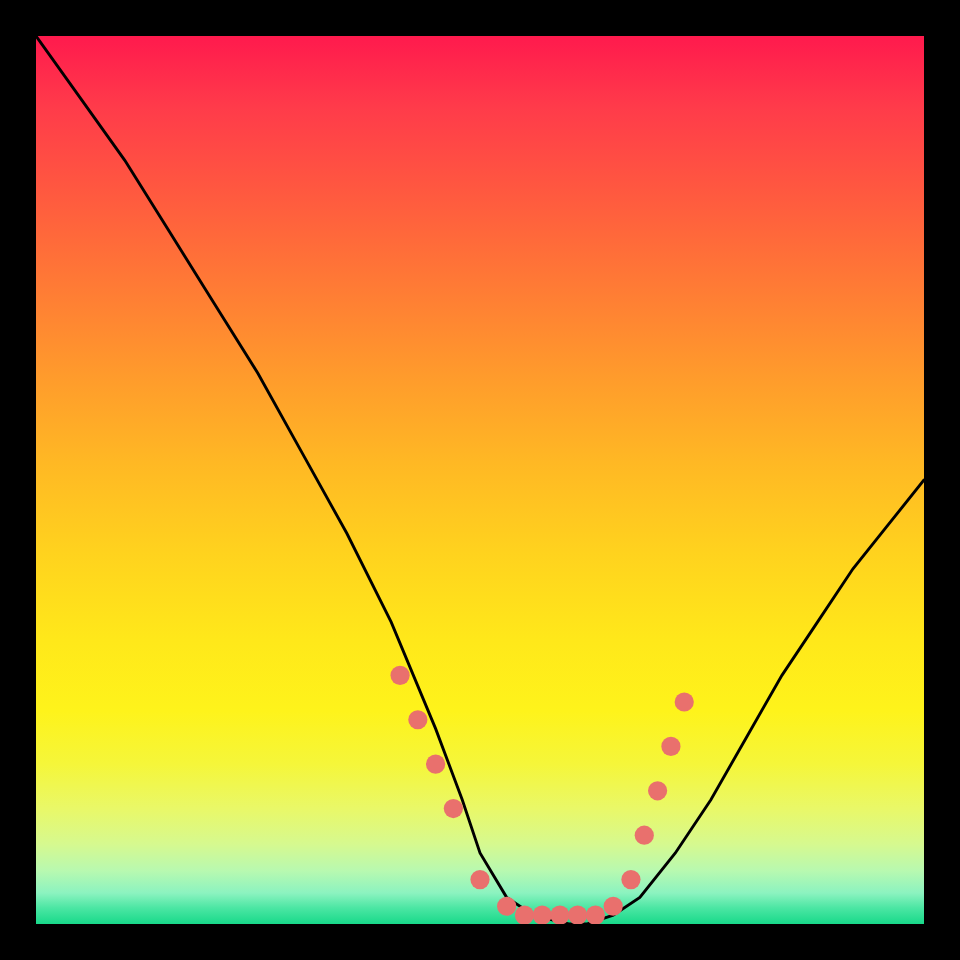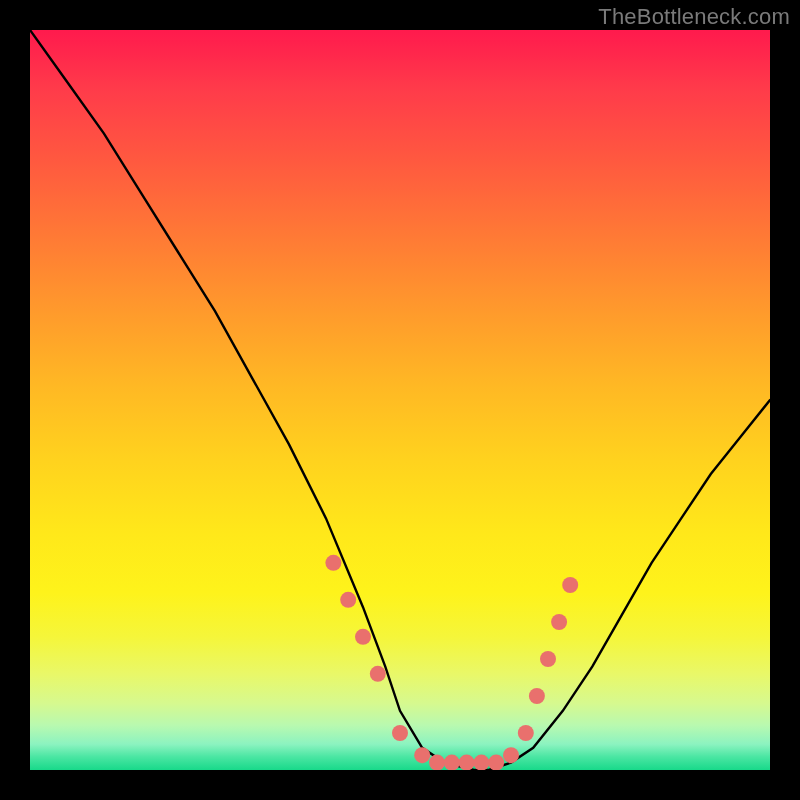--- a/index.html
+++ b/index.html
@@ -90,14 +90,13 @@
           <circle cx="466.2" cy="732.6" r="8" class="dot"></circle>
           <circle cx="481.0" cy="725.2" r="8" class="dot"></circle>
           <circle cx="495.8" cy="703.0" r="8" class="dot"></circle>
           <circle cx="506.9" cy="666.0" r="8" class="dot"></circle>
           <circle cx="518.0" cy="629.0" r="8" class="dot"></circle>
           <circle cx="529.1" cy="592.0" r="8" class="dot"></circle>
           <circle cx="540.2" cy="555.0" r="8" class="dot"></circle>
         </g>
     </svg>
   </div>
-  <div class="watermark">TheBottleneck.com</div>
 </div>
 
 </body></html>

